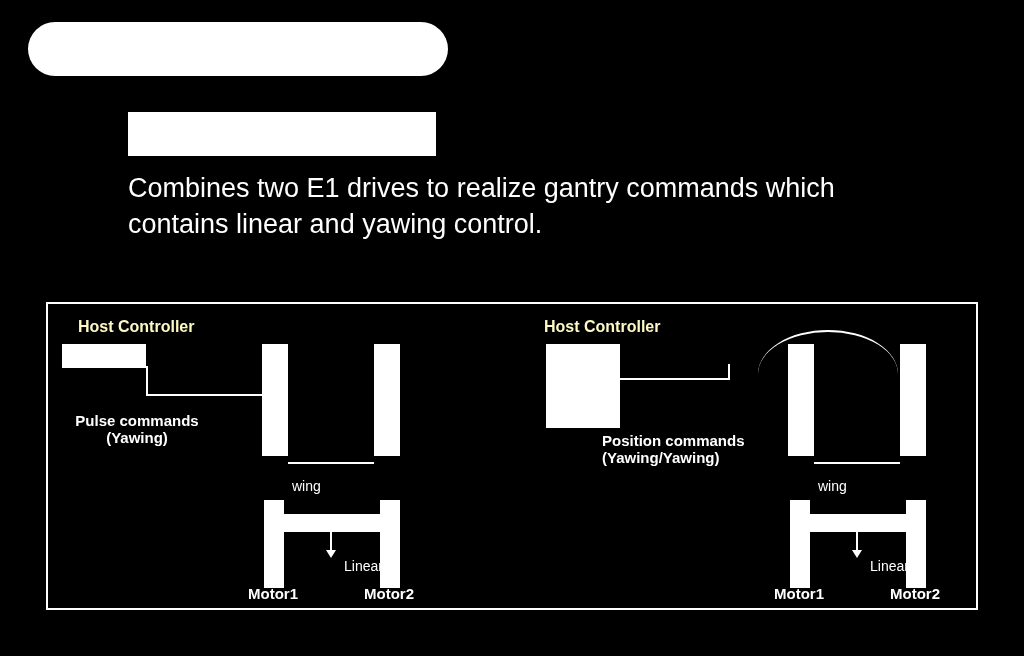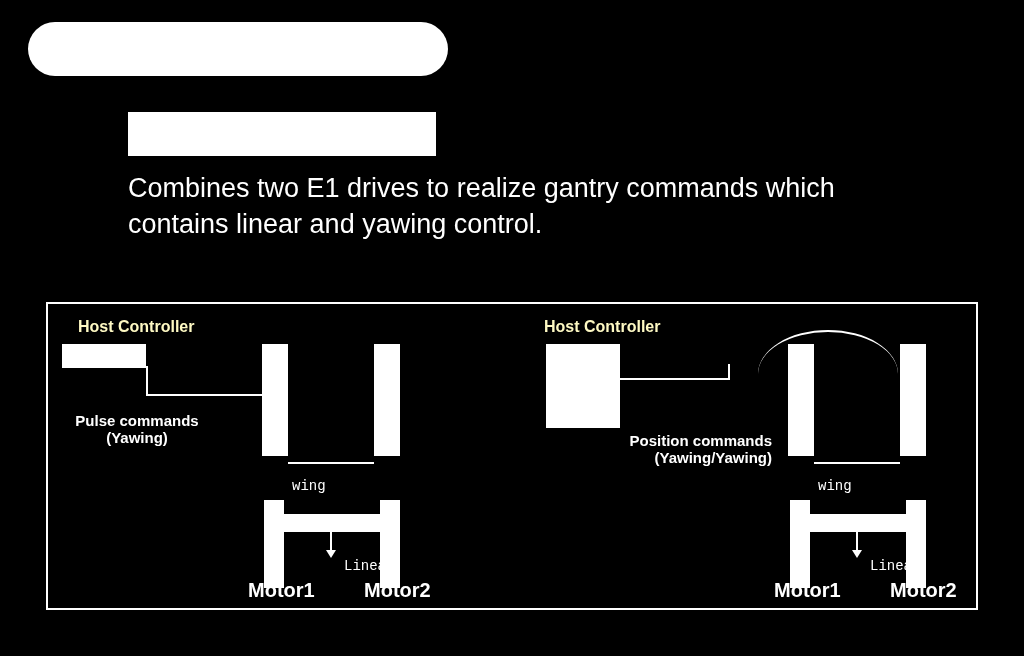--- a/index.html
+++ b/index.html
@@ -105,26 +105,25 @@
     color: #fff;
     font-size: 15px;
     text-align: center;
     font-weight: 700;
   }
   .tiny-lbl {
     position: absolute;
     color: #fff;
     font-size: 14px;
     font-weight: 400;
-    font-family: Liberation Mono, monospace;
   }
   
   .motor-lbl {
     position: absolute;
-    font-size: 20px;
+    font-size: 15px;
     font-weight: 700;
     bottom: 6px;
   }
   
   .arc {
     position: absolute;
     border: 2px solid #fff;
     border-bottom: none;
     border-left: none;
     border-right: none;
@@ -189,21 +188,21 @@
   <div class="right-panel">
     <div class="lbl host-lbl-r">Host Controller</div>
 
     <div class="pc-body right-pc"></div>
 
     <div class="conn-line" style="top:74px; left:106px; width:108px; height:2px;"></div>
     <div class="conn-line" style="top:60px; left:214px; width:2px; height:16px;"></div>
 
     <div class="arc" style="top:26px; left:244px; width:140px; height:44px;"></div>
 
-    <div class="small-lbl" style="top:128px; left:88px; width:170px; text-align:right;">
+    <div class="small-lbl" style="top:128px; left:88px; width:170px; text-align:left;">
       <span>Position commands</span><br>
       <span>(Yawing/Yawing)</span>
     </div>
 
     <div class="drive" style="top:40px; left:274px; width:26px; height:112px;"></div>
     <div class="drive" style="top:40px; left:386px; width:26px; height:112px;"></div>
 
     <div class="conn-line" style="top:158px; left:300px; width:86px; height:2px;"></div>
 
     <div class="tiny-lbl" style="top:174px; left:304px;">wing</div>

